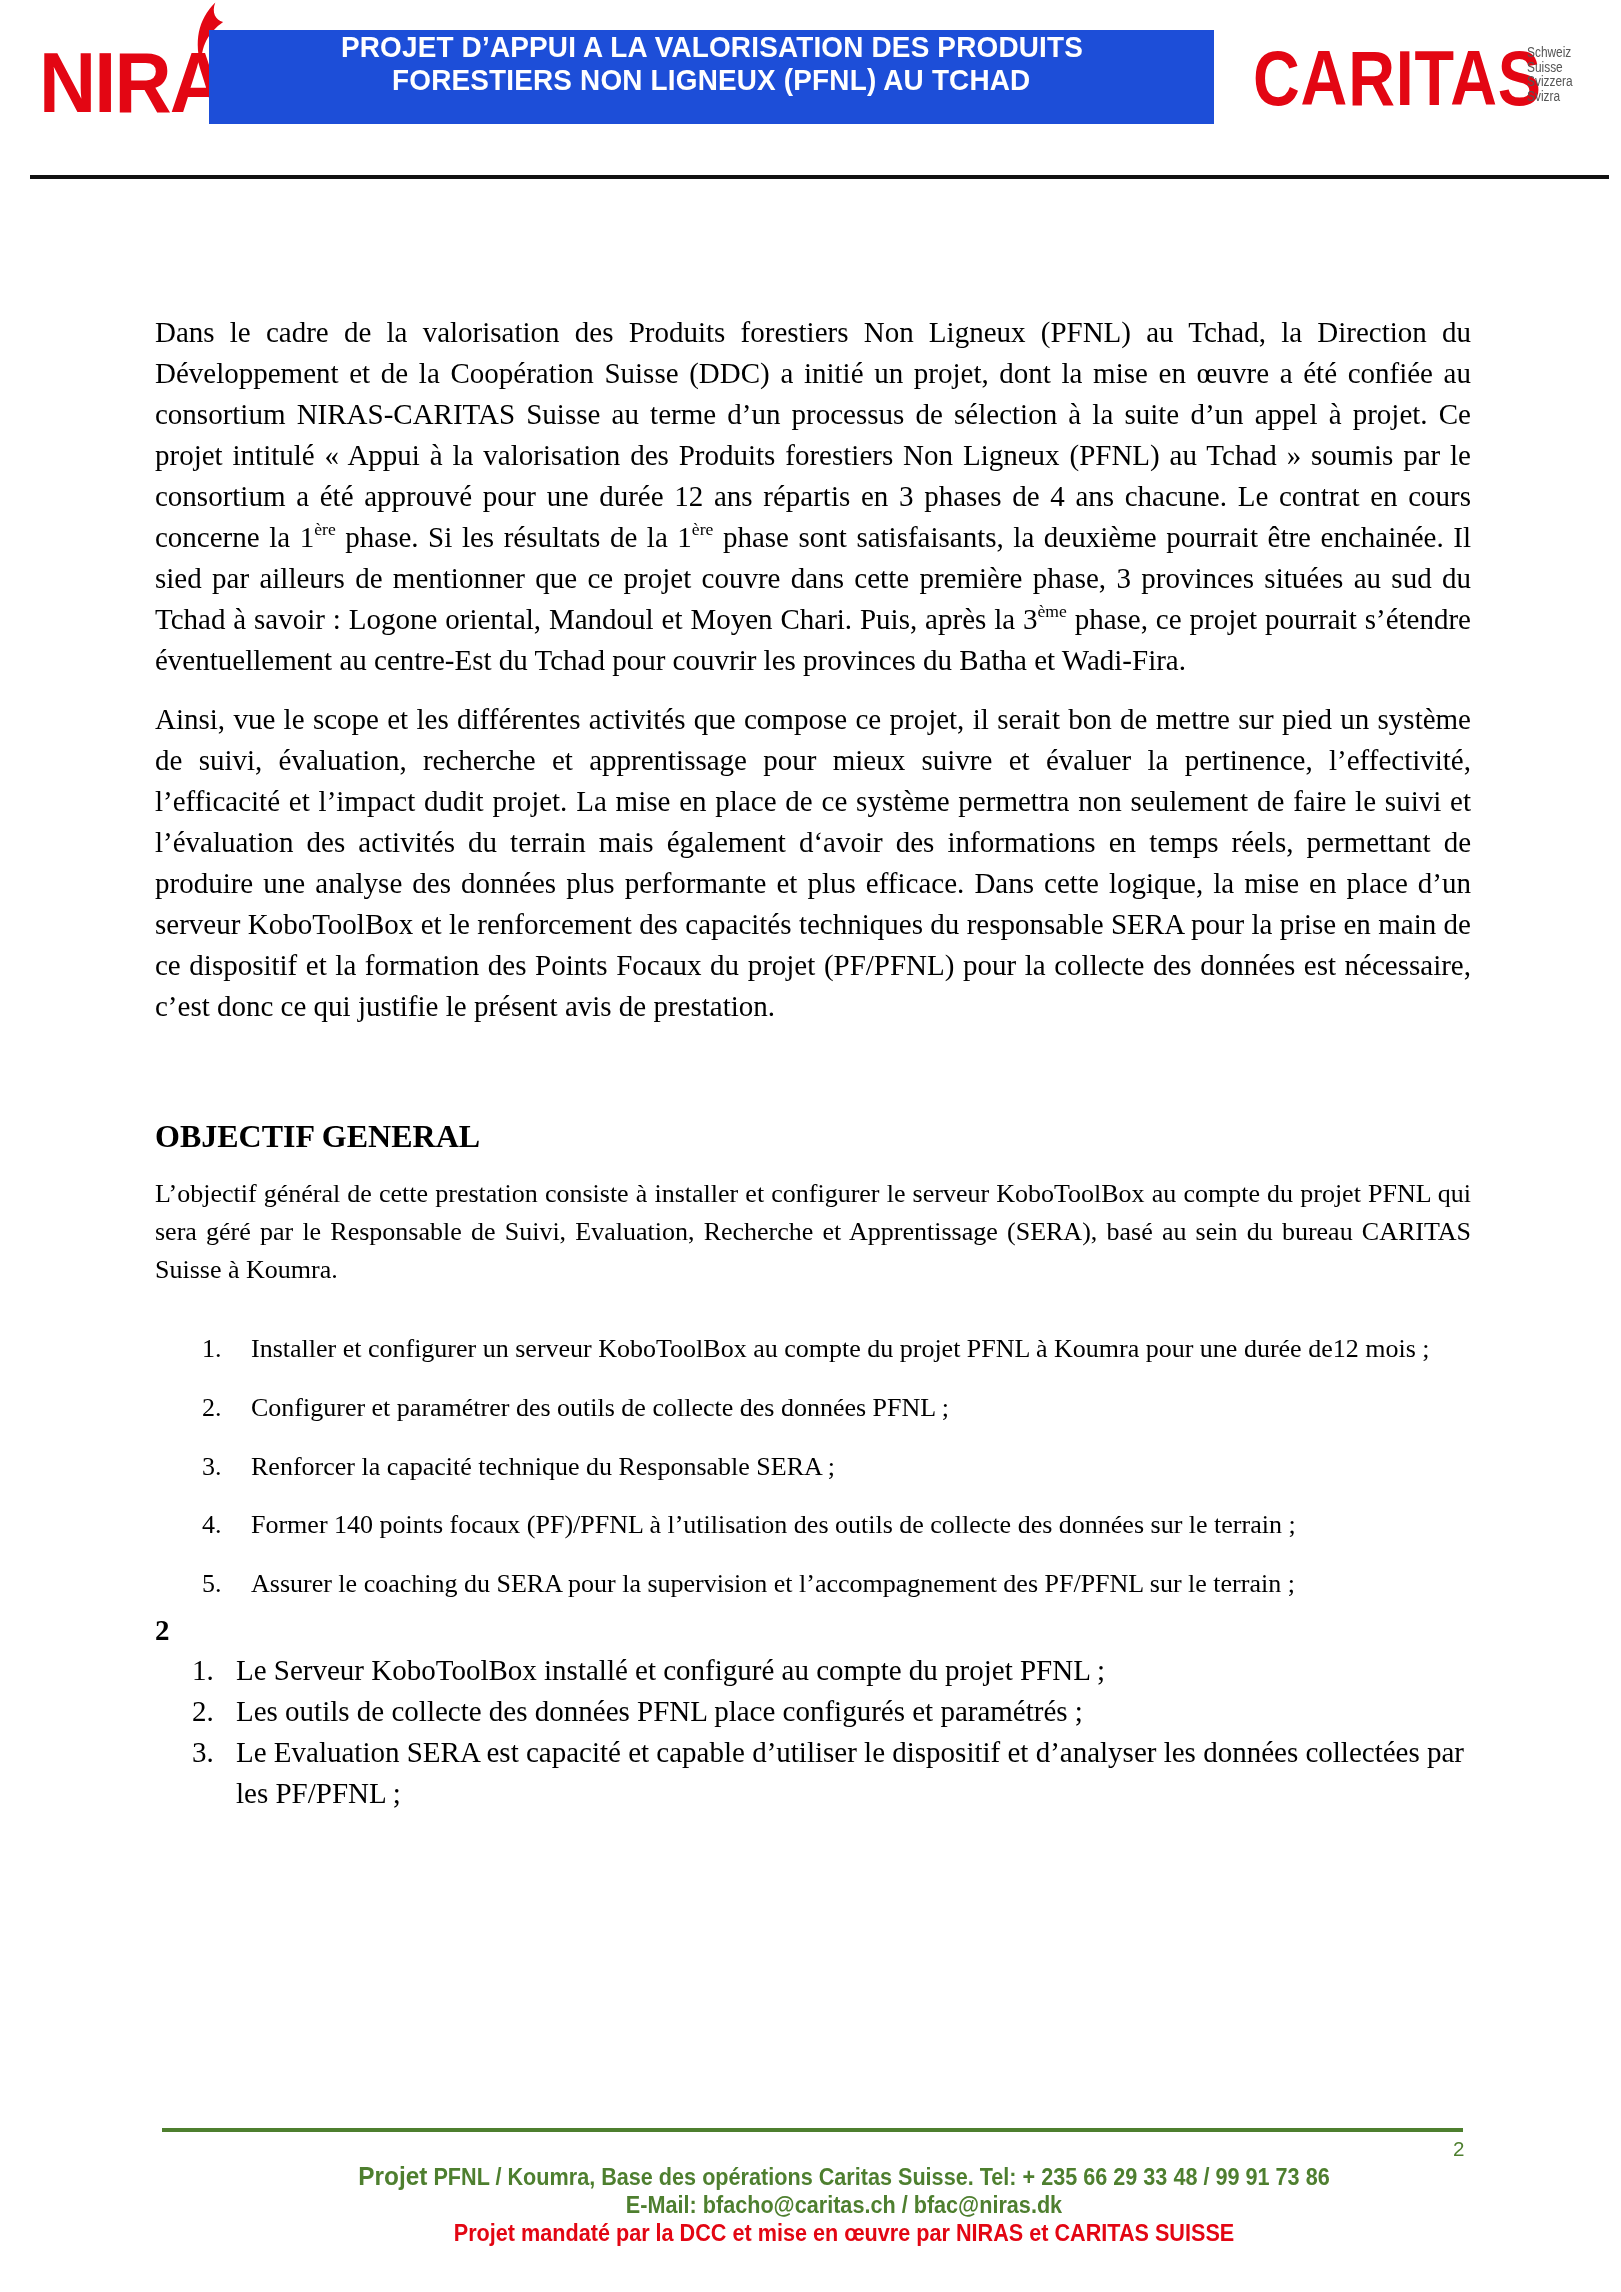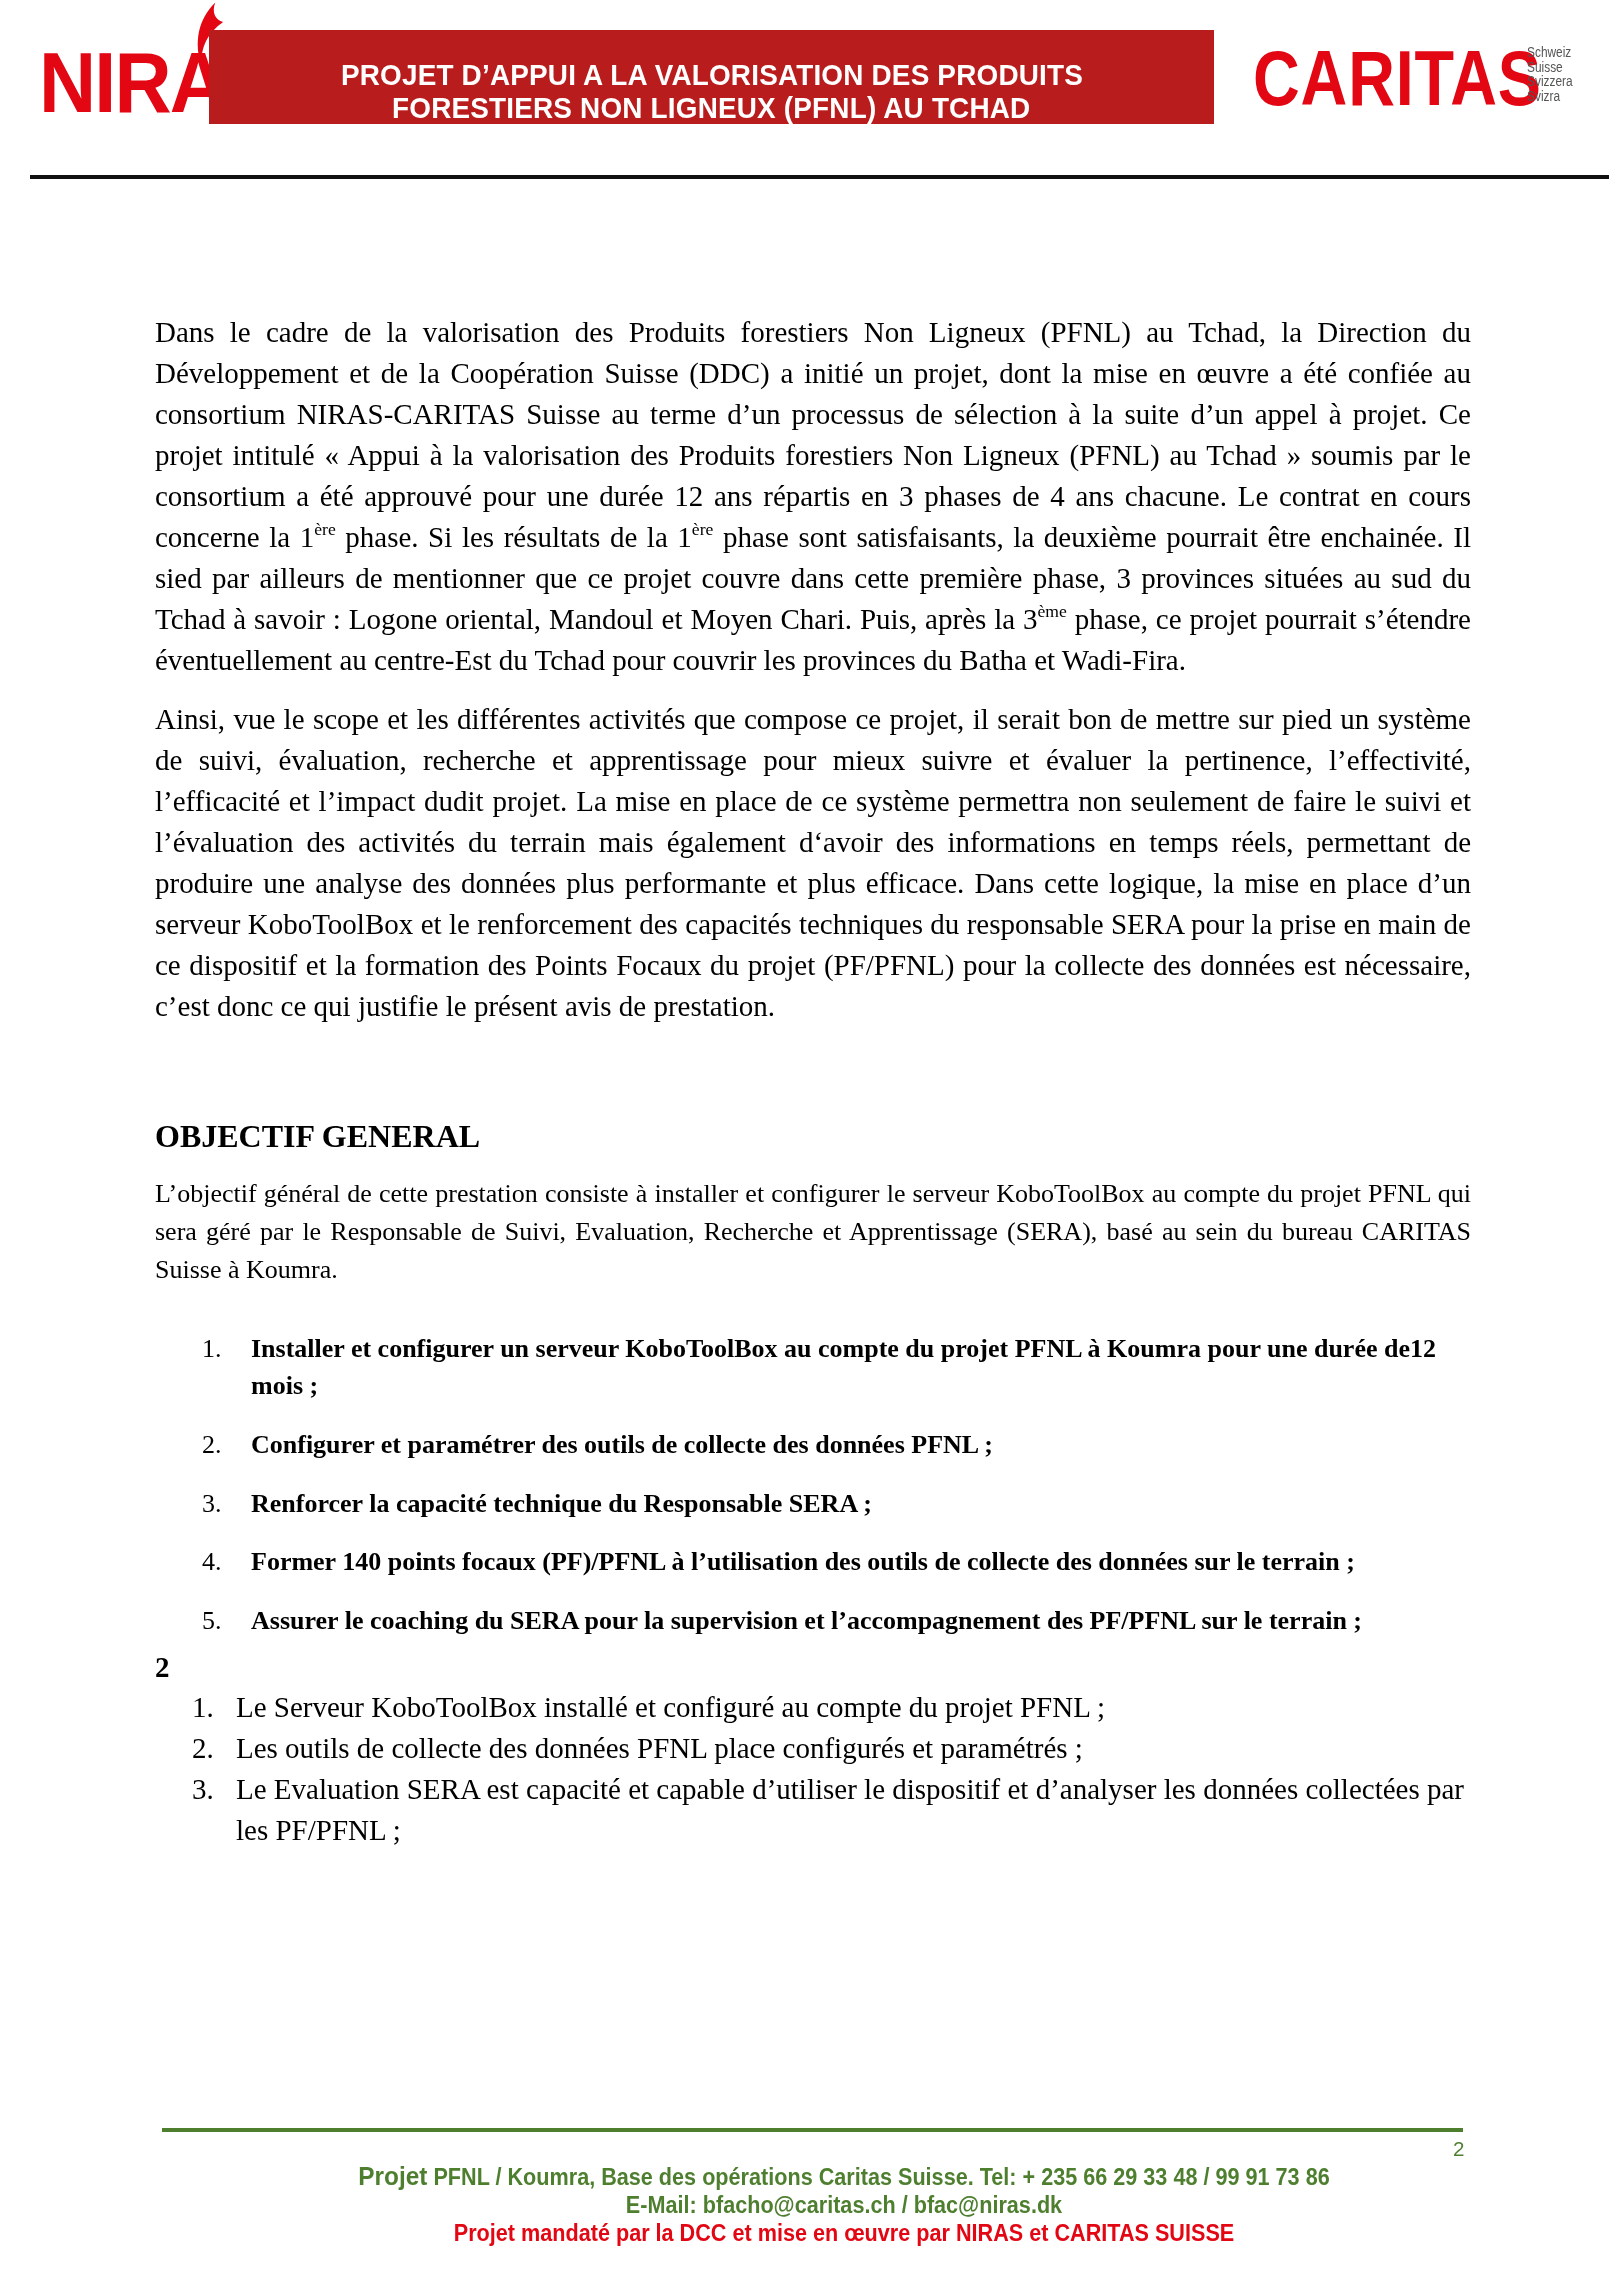--- a/index.html
+++ b/index.html
@@ -2,40 +2,40 @@
 <html><head>
 <meta charset="utf-8">
 <style>
   html, body { margin: 0; padding: 0; background: #ffffff; }
   body { width: 1621px; height: 2293px; position: relative; overflow: hidden; color: #000; }
 
   
   .niras-logo { position: absolute; left: 39px; top: 2px; width: 260px; height: 118px; }
   .niras-text { position: absolute; left: 0; top: 37px; font-family: "Liberation Sans", sans-serif; font-weight: bold; font-size: 86px; letter-spacing: -2px; color: #e30613; transform: scaleX(0.92); transform-origin: left; line-height: 1; }
   .niras-flame { position: absolute; left: 149px; top: 0; width: 39px; height: 69px; }
-  .header-banner { position: absolute; left: 209px; top: 30px; width: 1005px; height: 94px; background: #b91c1c; display: flex; flex-direction: column; align-items: center; justify-content: flex-end; }
+  .header-banner { position: absolute; left: 209px; top: 30px; width: 1005px; height: 94px; background: #1d4ed8; display: flex; flex-direction: column; align-items: center; justify-content: flex-start; }
   .header-banner span { color: #ffffff; font-family: "Liberation Sans", sans-serif; font-weight: bold; font-size: 30px; line-height: 33px; letter-spacing: 0.2px; transform: scaleX(0.93); white-space: nowrap; }
   .caritas-logo { position: absolute; left: 1253px; top: 39px; height: 78px; width: 363px; }
   .caritas-word { position: absolute; left: 0; top: 0; font-family: "Liberation Sans", sans-serif; font-weight: bold; font-size: 78px; line-height: 78px; color: #e30613; letter-spacing: 1px; transform: scaleX(0.83); transform-origin: left; }
   .caritas-langs { position: absolute; left: 274px; top: 5.9px; font-family: "Liberation Sans", sans-serif; font-size: 14px; line-height: 14.7px; color: #555; transform: scaleX(0.85); transform-origin: left; }
   .header-rule { position: absolute; left: 30px; top: 175px; width: 1579px; height: 3.9px; background: #111; }
 
   
   .content { position: absolute; left: 155px; top: 312px; width: 1316px; font-family: "Liberation Serif", serif; }
   .h1 { font-weight: bold; font-size: 29px; line-height: 41px; margin: 0; }
   .para { font-size: 29px; line-height: 41px; text-align: justify; margin: 0; }
   .para sup { font-size: 17.6px; line-height: 0; vertical-align: 11.8px; }
   .gap-s { height: 17.6px; }
   .h2 { font-weight: bold; font-size: 32px; line-height: 39px; margin: 0; }
   .para-sm { font-size: 26px; line-height: 38px; text-align: justify; margin: 0; }
 
   .olist { margin: 0; padding: 0; list-style: none; }
   .olist li { display: flex; font-size: 26px; line-height: 37px; margin-bottom: 21.6px; }
   .olist .num { width: 49px; padding-left: 47px; flex: none; }
-  .olist .txt { flex: 1; padding-right: 0; font-weight: bold; }
+  .olist .txt { flex: 1; padding-right: 0; }
 
   .h3 { font-weight: bold; font-size: 29px; line-height: 40px; margin: 0; display: flex; }
   .h3 .num { width: 59px; flex: none; }
   .rlist { margin: 0; padding: 0; list-style: none; }
   .rlist li { display: flex; font-size: 29px; line-height: 41px; }
   .rlist .num { width: 44px; padding-left: 37px; flex: none; }
   .rlist .txt { flex: 1; }
 
   
   .footer-rule { position: absolute; left: 162px; top: 2128px; width: 1301px; height: 3.9px; background: #4e7f2f; }

